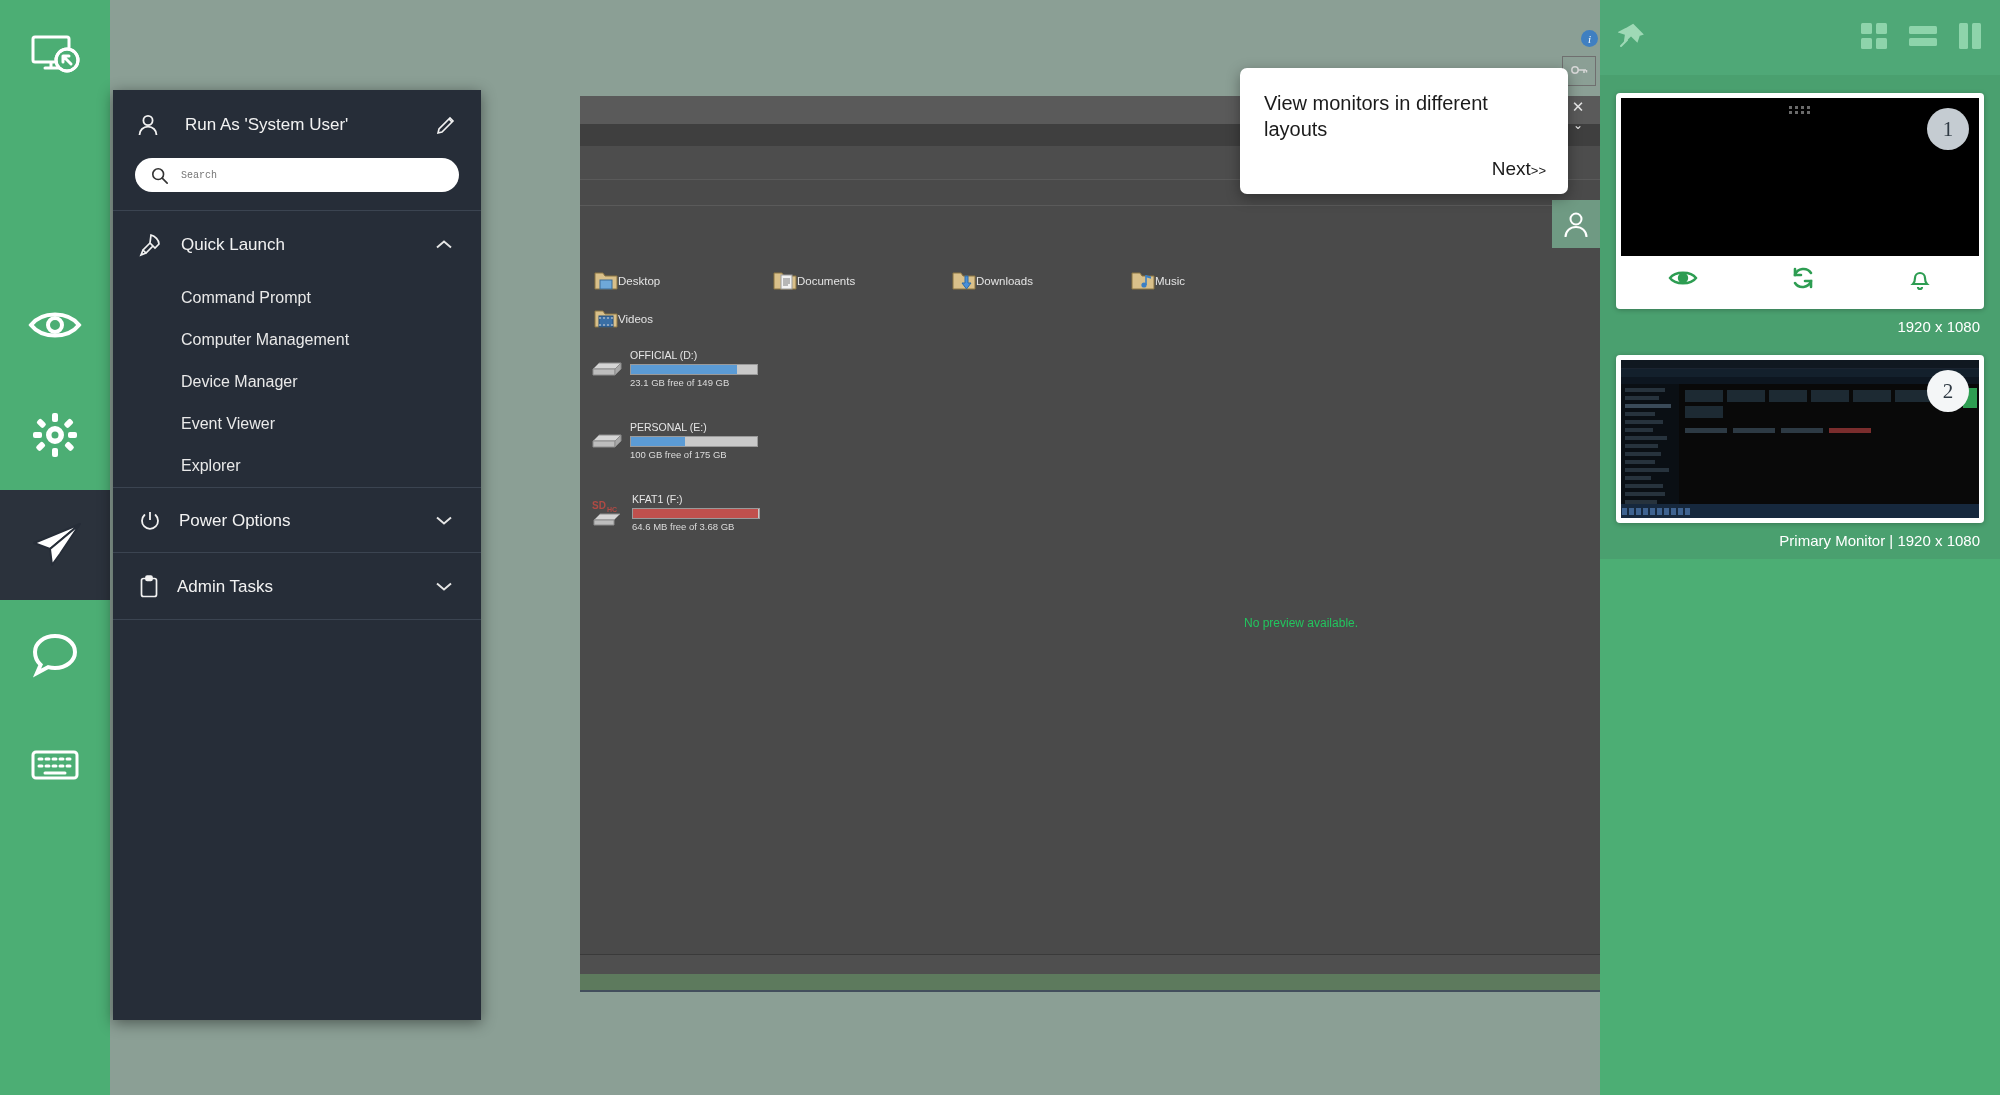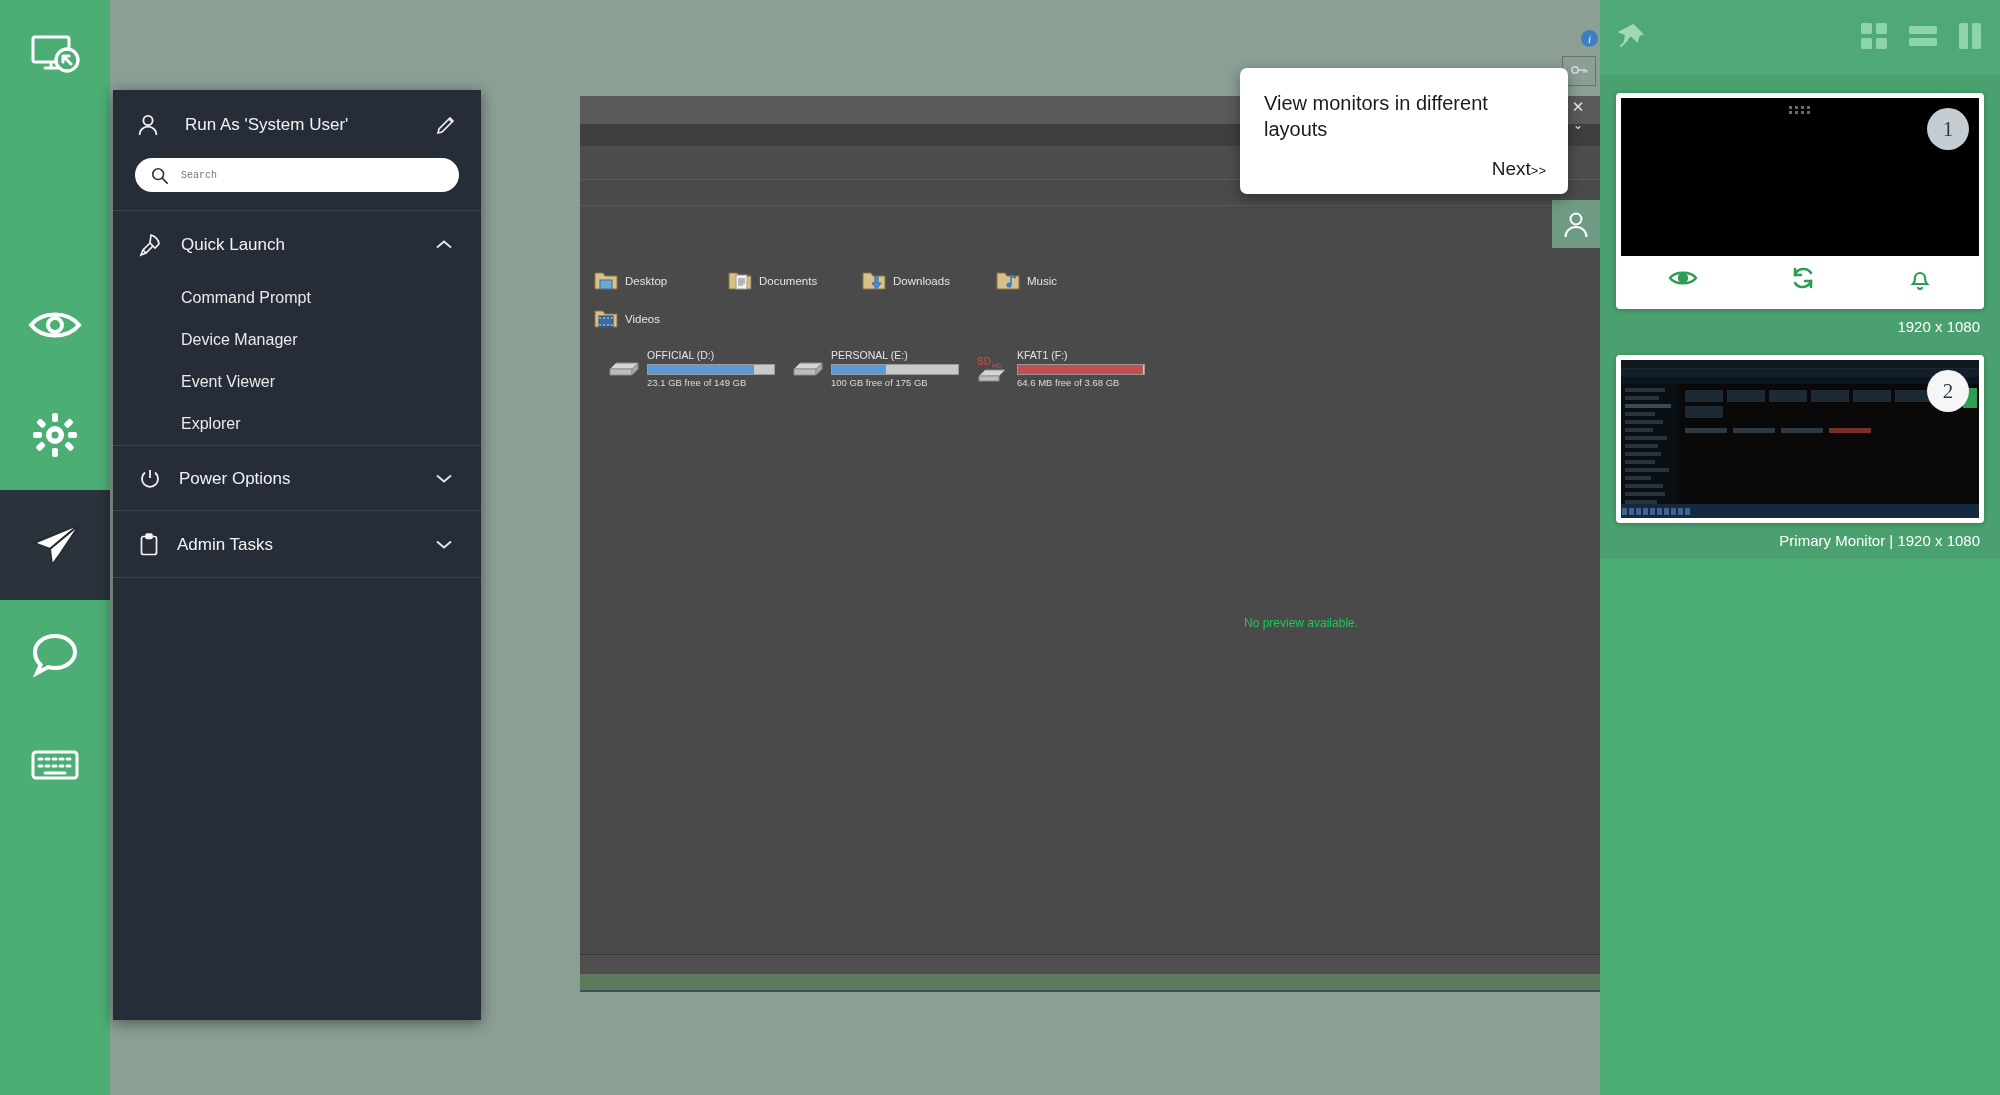--- a/index.html
+++ b/index.html
@@ -46,26 +46,26 @@
   .win .statusstrip { height: 20px; background: #4f4f4f; border-top: 1px solid #3a3a3a; position: relative;}
   .win .greenbar { height: 16px; background: #5d7a5d; }
   .win .taskbar { height: 30px; background: #424e5c; display: flex; align-items: center; justify-content: flex-end; padding-right: 8px; gap: 10px;}
 
   .sect-label {
     position: absolute; color: #c8c8c8; font-size: 11px;
   }
   .folders { position: absolute; left: 14px; top: 56px; width: 1090px; }
   .folder-row { display: flex; }
   .folder {
-    display: flex; align-items: center; gap: 7px;
-    width: 134px; height: 38px;
+    display: flex; align-items: center; 
+    width: 179px; height: 38px;
   }
   .folder .lbl { color: #e4e4e4; font-size: 11.5px; white-space: nowrap; }
 
-  .drives { position: absolute; left: 27px; top: 143px; display: flex; gap: 16px; }
+  .drives { position: absolute; left: 10px; top: 143px; display: flex; gap: 32px; flex-direction: column; }
   .drive { display: flex; align-items: center; gap: 6px; }
   .drive .meta { width: 128px; }
   .drive .dname { color: #e6e6e6; font-size: 10.5px; line-height: 13px; white-space: nowrap;}
   .drive .dbar { height: 11px; background: #c9c9c9; border: 1px solid #9a9a9a; margin: 2px 0; position: relative; }
   .drive .dfill { position: absolute; left: 0; top: 0; bottom: 0; background: #5b9bd5; }
   .drive .dfill.red { background: #c0504d; }
   .drive .dfree { color: #dcdcdc; font-size: 9.5px; line-height: 12px; white-space: nowrap;}
 
   .nopreview {
     position: absolute; left: 640px; top: 410px;
@@ -457,20 +457,21 @@
         <path d="M4 17l-2 5 5-2"></path>
       </svg>
       <span>Quick Launch</span>
       <span class="caret">
         <svg width="18" height="11" viewBox="0 0 18 11" fill="none" stroke="#e6e6e6" stroke-width="1.9">
             <path d="M2 8.5 L9 2.5 L16 8.5"></path>
           </svg>
       </span>
     </div>
     <div class="menu-item">Command Prompt</div>
+    <div class="menu-item">Computer Management</div>
     <div class="menu-item">Device Manager</div>
     <div class="menu-item">Event Viewer</div>
     <div class="menu-item">Explorer</div>
 
     <div class="menu-sep"></div>
 
     <div class="grp-head">
       <svg width="22" height="22" viewBox="0 0 22 22" fill="none" stroke="#f2f2f2" stroke-width="1.8">
         <path d="M11 2v8"></path>
         <path d="M5.5 5A8 8 0 1016.5 5" stroke-linecap="round"></path>

